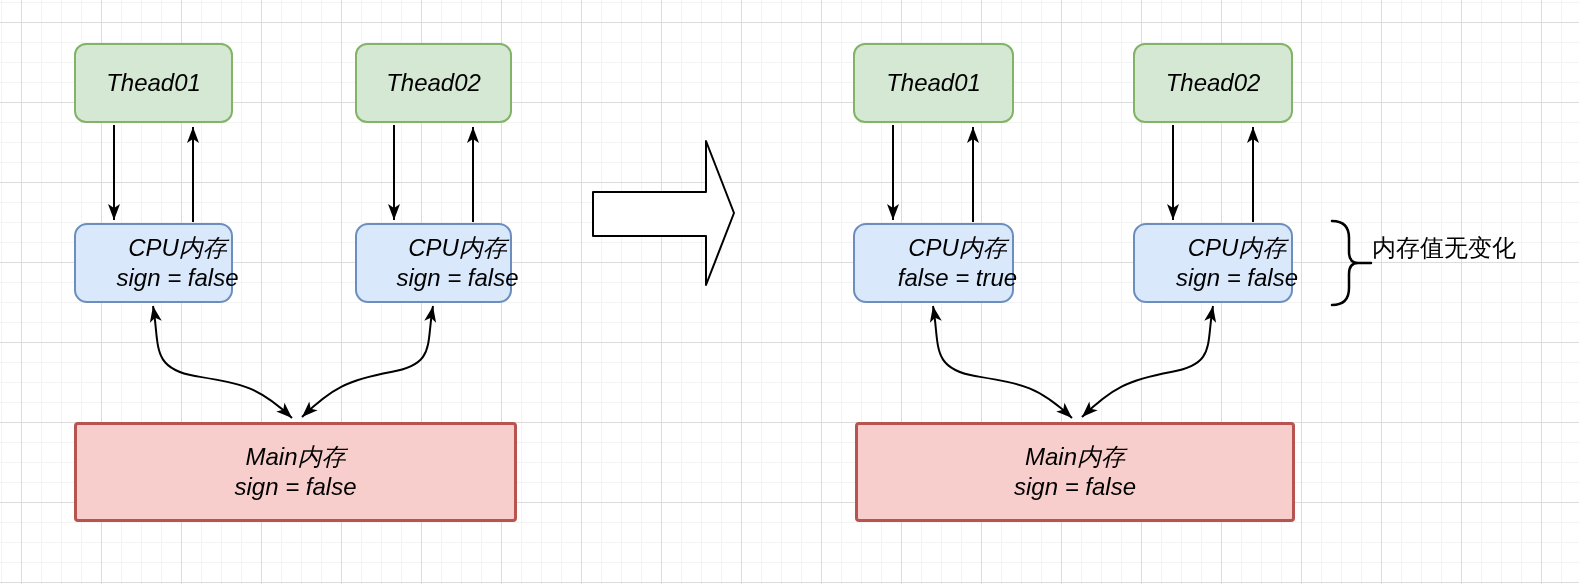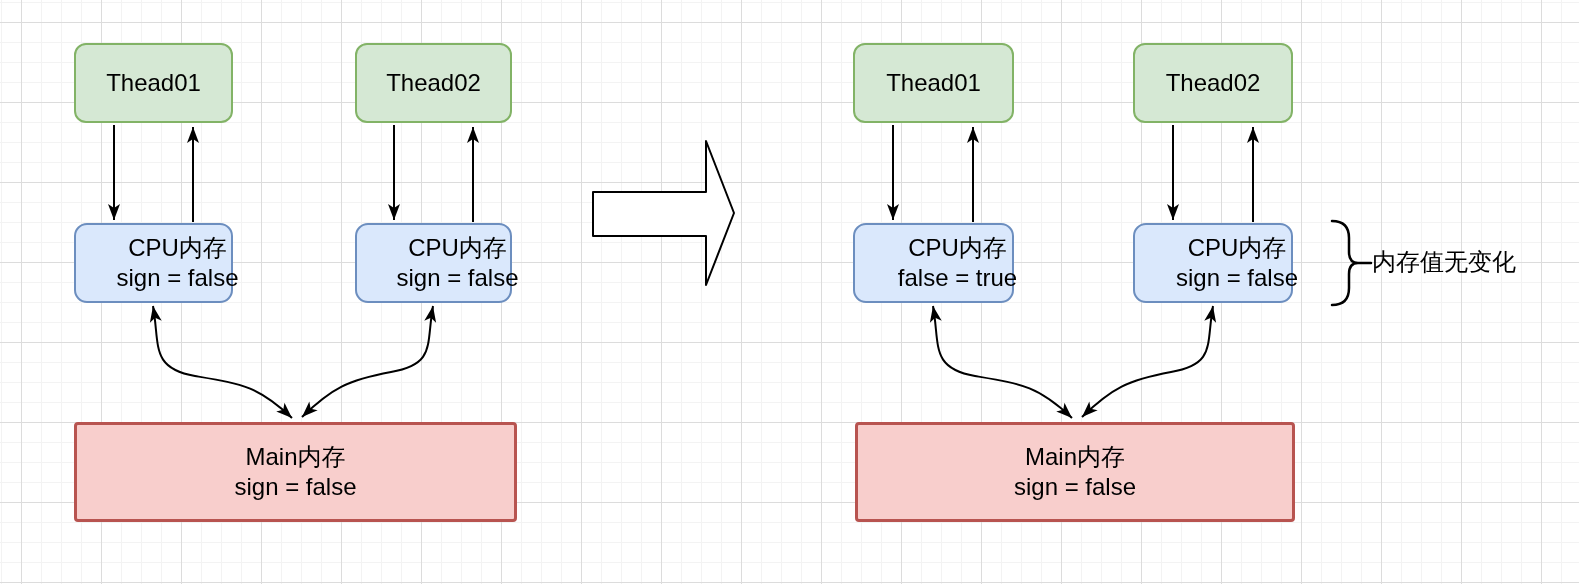--- a/index.html
+++ b/index.html
@@ -20,28 +20,28 @@
       linear-gradient(var(--grid-minor) 1px, transparent 1px),
       linear-gradient(90deg, var(--grid-minor) 1px, transparent 1px);
     background-size:80px 80px, 80px 80px, 20px 20px, 20px 20px;
     background-position:0 22px, 21px 0, 0 2px, 1px 0;
   }
   .layer{position:absolute; left:0; top:0;}
   .node{
     position:absolute; box-sizing:border-box;
     display:flex; flex-direction:column; align-items:center; justify-content:center;
     text-align:center; color:#000; font-size:24px; line-height:30px;
-    border:2px solid #000; border-radius:12px; z-index:2;
+    border:2px solid #000; border-radius:12px; z-index:2;font-style:italic;
   }
   .node .lbl{display:block; white-space:nowrap;}
   .thread{background:var(--thread-fill); border-color:var(--thread-stroke);}
   .cpu{background:var(--cpu-fill); border-color:var(--cpu-stroke); border-radius:13px;padding-left:48px;}
   .mainmem{background:var(--main-fill); border-color:var(--main-stroke); border-width:3px; border-radius:4px;}
   .annotation{
-    position:absolute; left:1372px; top:247px; height:30px; line-height:30px;
+    position:absolute; left:1372px; top:233px; height:30px; line-height:30px;
     font-size:24px; color:#000; white-space:nowrap; z-index:2;
   }
   svg{display:block;}
 </style>
 </head>
 <body>
 
 <div class="canvas">
 
   <svg class="layer" width="1579" height="584" viewBox="0 0 1579 584">

